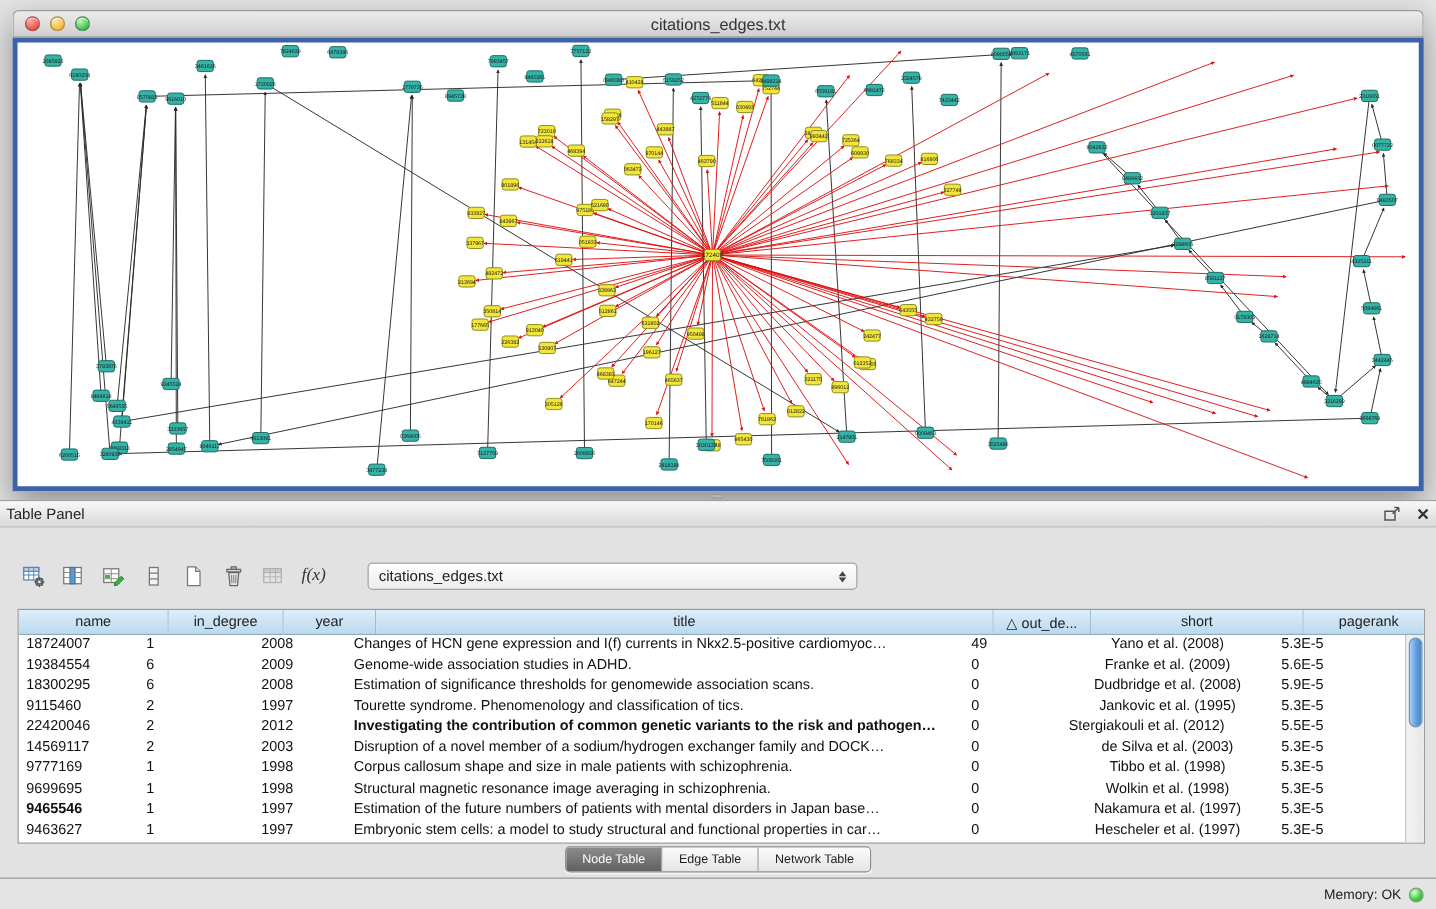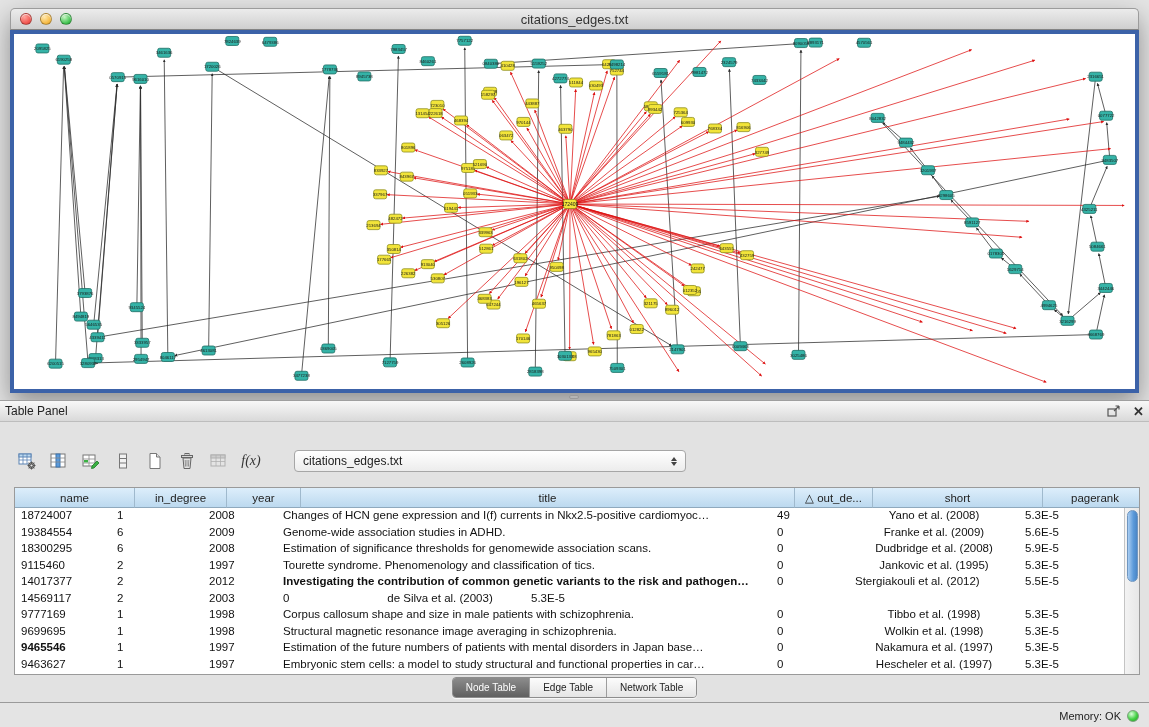--- a/index.html
+++ b/index.html
@@ -838,32 +838,33 @@
         <div class="trow">
           <div class="tcell" style="width: 96px; text-align: left;">9115460</div>
           <div class="tcell" style="width: 92px; text-align: left;">2</div>
           <div class="tcell" style="width: 74px; text-align: left;">1997</div>
           <div class="tcell" style="width: 494px; text-align: left;">Tourette syndrome. Phenomenology and classification of tics.</div>
           <div class="tcell" style="width: 78px; text-align: left;">0</div>
           <div class="tcell" style="width: 170px; text-align: center;">Jankovic et al. (1995)</div>
           <div class="tcell" style="width: 105px; text-align: left;">5.3E-5</div>
         </div>
         <div class="trow">
-          <div class="tcell" style="width: 96px; text-align: left;">14017377</div>
+          <div class="tcell" style="width: 96px; text-align: left;">22420046</div>
           <div class="tcell" style="width: 92px; text-align: left;">2</div>
           <div class="tcell" style="width: 74px; text-align: left;">2012</div>
           <div class="tcell" style="width: 494px; text-align: left; font-weight: bold;">Investigating the contribution of common genetic variants to the risk and pathogen…</div>
           <div class="tcell" style="width: 78px; text-align: left;">0</div>
           <div class="tcell" style="width: 170px; text-align: left;">Stergiakouli et al. (2012)</div>
           <div class="tcell" style="width: 105px; text-align: left;">5.5E-5</div>
         </div>
         <div class="trow">
           <div class="tcell" style="width: 96px; text-align: left;">14569117</div>
           <div class="tcell" style="width: 92px; text-align: left;">2</div>
           <div class="tcell" style="width: 74px; text-align: left;">2003</div>
+          <div class="tcell" style="width: 494px; text-align: left;">Disruption of a novel member of a sodium/hydrogen exchanger family and DOCK…</div>
           <div class="tcell" style="width: 78px; text-align: left;">0</div>
           <div class="tcell" style="width: 170px; text-align: center;">de Silva et al. (2003)</div>
           <div class="tcell" style="width: 105px; text-align: left;">5.3E-5</div>
         </div>
         <div class="trow">
           <div class="tcell" style="width: 96px; text-align: left;">9777169</div>
           <div class="tcell" style="width: 92px; text-align: left;">1</div>
           <div class="tcell" style="width: 74px; text-align: left;">1998</div>
           <div class="tcell" style="width: 494px; text-align: left;">Corpus callosum shape and size in male patients with schizophrenia.</div>
           <div class="tcell" style="width: 78px; text-align: left;">0</div>

